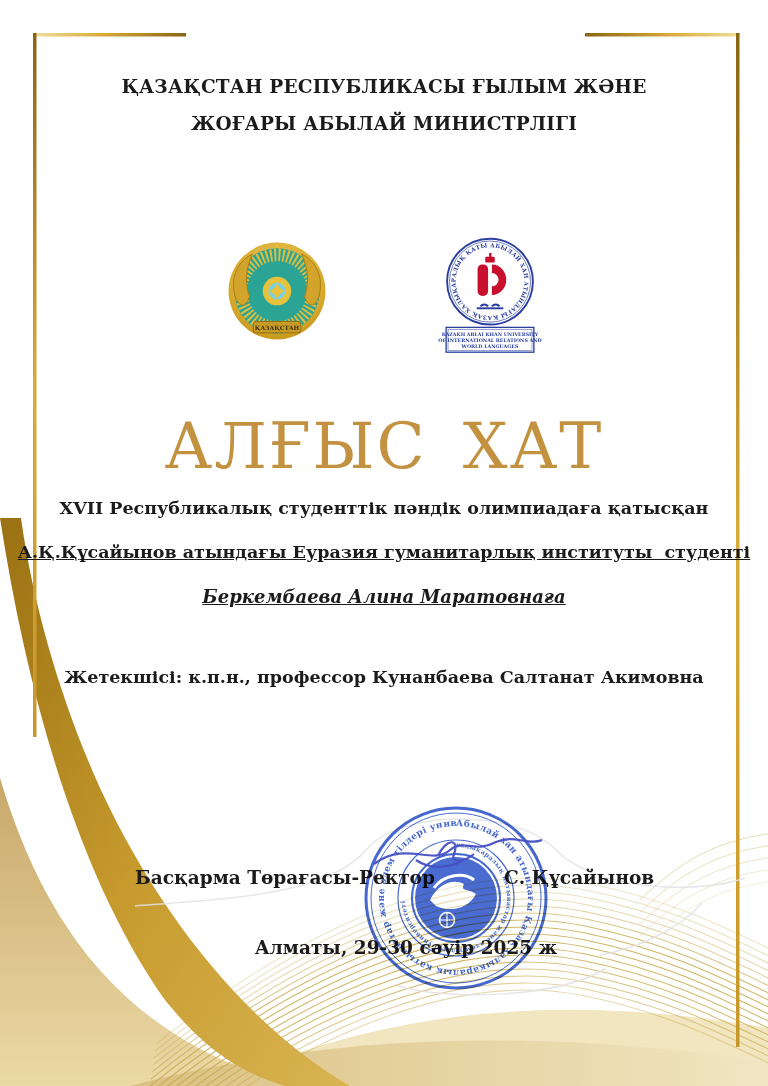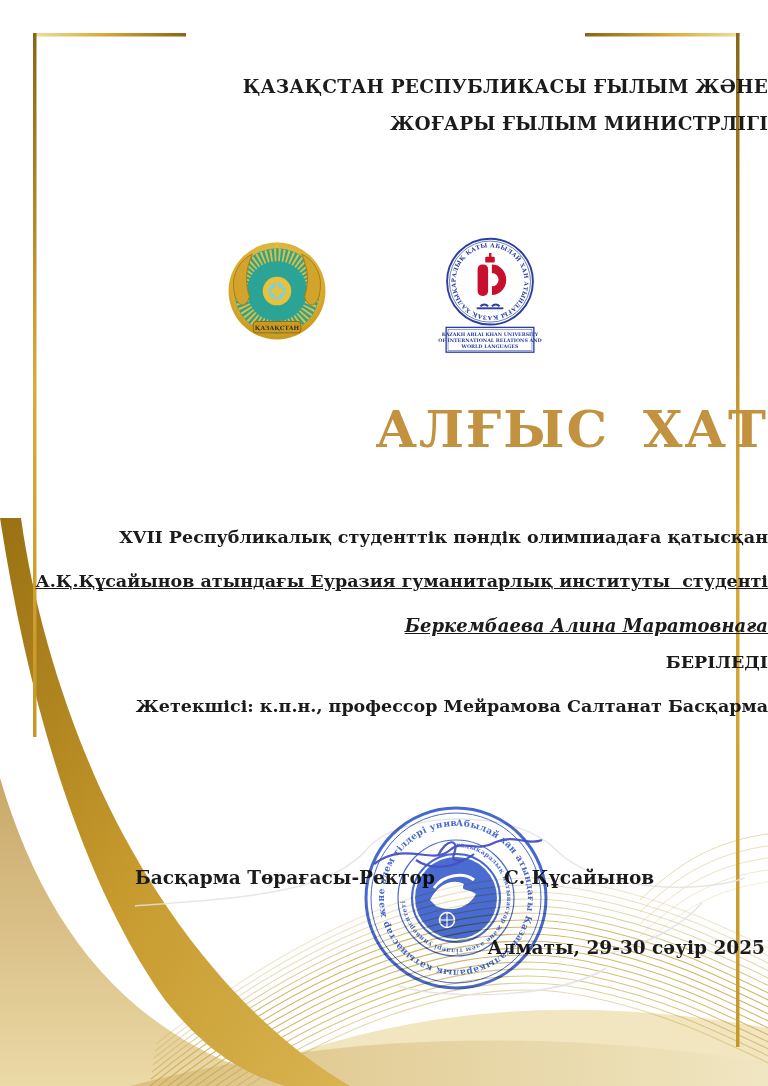--- a/index.html
+++ b/index.html
@@ -1,27 +1,27 @@
 <!DOCTYPE html>
 <html><head>
 <meta charset="utf-8">
 <style>
   html,body{margin:0;padding:0;background:#ffffff;}
   .page{
     position:relative;width:768px;height:1086px;background:#ffffff;overflow:hidden;
     font-family:"DejaVu Serif","Liberation Serif",serif;color:#1b1b1b;
   }
   .abs{position:absolute;}
-  .ctr{left:0;right:0;text-align:right;}
+  .ctr{left:0;right:0;text-align:center;}
   .hdr{font-weight:700;font-size:18.5px;letter-spacing:.2px;}
-  .body-line{font-weight:700;font-size:17.5px;white-space:pre-wrap;margin-top:29px;}
+  .body-line{font-weight:700;font-size:17.5px;white-space:pre-wrap;}
   .uline{text-decoration:underline;}
   .ital{font-style:italic;}
   .cert-title{
-    font-weight:700;font-size:51px;color:#C39241;letter-spacing:2px;word-spacing:14px;
+    font-weight:400;font-size:63px;color:#C39241;letter-spacing:2px;word-spacing:14px;margin-top:11px;
   }
   .signer{font-weight:700;font-size:18.5px;}
   .date-line{font-weight:700;font-size:18.5px;}
   svg{display:block;}
   .stamp-svg{mix-blend-mode:multiply;opacity:.95;}
   .z0{z-index:0}.z2{z-index:2}.z3{z-index:3}.z5{z-index:5}
 </style>
 </head>
 <body>
 
@@ -102,21 +102,21 @@
     <rect x="736" y="33" width="3.5" height="1014" fill="url(#gLineV)"></rect>
 
     <g stroke="#E2E2E2" stroke-width="1.5" fill="none" opacity=".85">
       <path d="M135,906 C 240,898 330,894 368,848 C 402,810 516,808 556,850 C 598,892 700,894 745,878"></path>
       <path d="M398,986 C 450,1001 560,998 606,968"></path>
       <path d="M600,955 C 640,948 680,928 702,903"></path>
     </g>
   </svg>
 
   <div class="abs ctr hdr z2" style="top:76px">ҚАЗАҚСТАН РЕСПУБЛИКАСЫ ҒЫЛЫМ ЖӘНЕ</div>
-  <div class="abs ctr hdr z2" style="top:113px">ЖОҒАРЫ ҒЫЛЫМ МИНИСТРЛІГІ</div>
+  <div class="abs ctr hdr z2" style="top:113px">ЖОҒАРЫ АБЫЛАЙ МИНИСТРЛІГІ</div>
 
   <svg class="abs z2" style="left:220px;top:234px" width="114" height="116" viewBox="0 0 120 122" xmlns="http://www.w3.org/2000/svg">
     <defs>
       <radialGradient id="embGold" cx=".5" cy=".4" r=".7">
         <stop offset="0" stop-color="#F4D778"></stop>
           <stop offset=".7" stop-color="#D8A92C"></stop>
           <stop offset="1" stop-color="#B8860B"></stop>
       </radialGradient>
     </defs>
     <circle cx="60" cy="60" r="51" fill="url(#embGold)"></circle>
@@ -164,22 +164,21 @@
     <text x="60" y="109" text-anchor="middle" font-size="5" font-weight="bold" fill="#2B3FA0">KAZAKH ABLAI KHAN UNIVERSITY</text>
     <text x="60" y="115.5" text-anchor="middle" font-size="5" font-weight="bold" fill="#2B3FA0">OF INTERNATIONAL RELATIONS AND</text>
     <text x="60" y="122" text-anchor="middle" font-size="5" font-weight="bold" fill="#2B3FA0">WORLD LANGUAGES</text>
   </svg>
 
   <div class="abs ctr cert-title z2" style="top:399px">АЛҒЫС ХАТ</div>
 
   <div class="abs ctr body-line z2" style="top:498px">XVII Республикалық студенттік пәндік олимпиадаға қатысқан</div>
   <div class="abs ctr body-line uline z2" style="top:542px">А.Қ.Құсайынов атындағы Еуразия гуманитарлық институты  студенті</div>
   <div class="abs ctr body-line uline ital z2" style="top:586px;font-size:18px">Беркембаева Алина Маратовнаға</div>
-  <div class="abs ctr body-line z2" style="top:623px">БЕРІЛЕДІ</div>
-  <div class="abs ctr body-line z2" style="top:667px">Жетекшісі: к.п.н., профессор Мейрамова Салтанат Басқарма</div>
+  <div class="abs ctr body-line z2" style="top:667px">Жетекшісі: к.п.н., профессор Кунанбаева Салтанат Акимовна</div>
 
   <div class="abs signer z3" style="left:135px;top:867px">Басқарма Төрағасы-Ректор</div>
   <div class="abs signer z3" style="left:504px;top:867px">С. Құсайынов</div>
   <div class="abs ctr date-line z3" style="top:937px;transform:translateX(22px)">Алматы, 29-30 сәуір 2025 ж</div>
 
   <svg class="abs z5 stamp-svg" style="left:346px;top:796px" width="220" height="200" viewBox="0 0 220 200" xmlns="http://www.w3.org/2000/svg">
     <defs>
       <path id="stampOuterRing" d="M110,30 a72,72 0 1 1 -0.01,0 z" fill="none"></path>
       <path id="stampInnerRing" d="M110,51 a51,51 0 1 1 -0.01,0 z" fill="none"></path>
     </defs>

